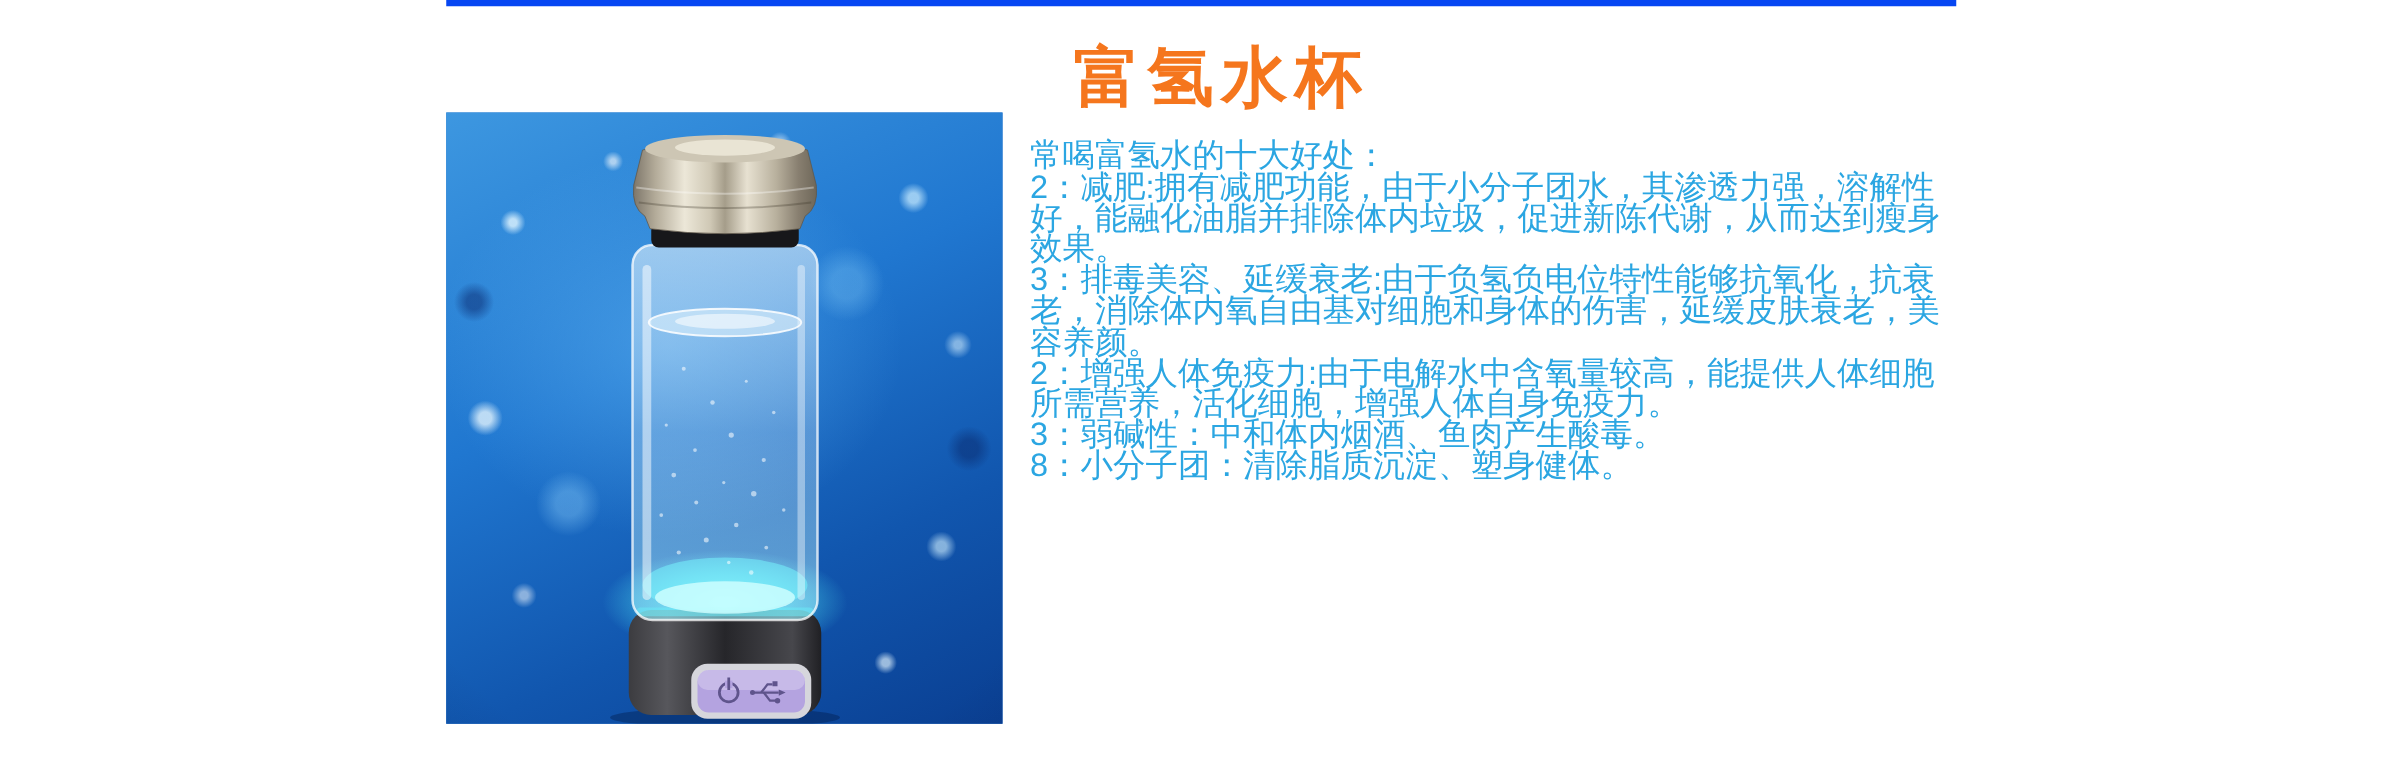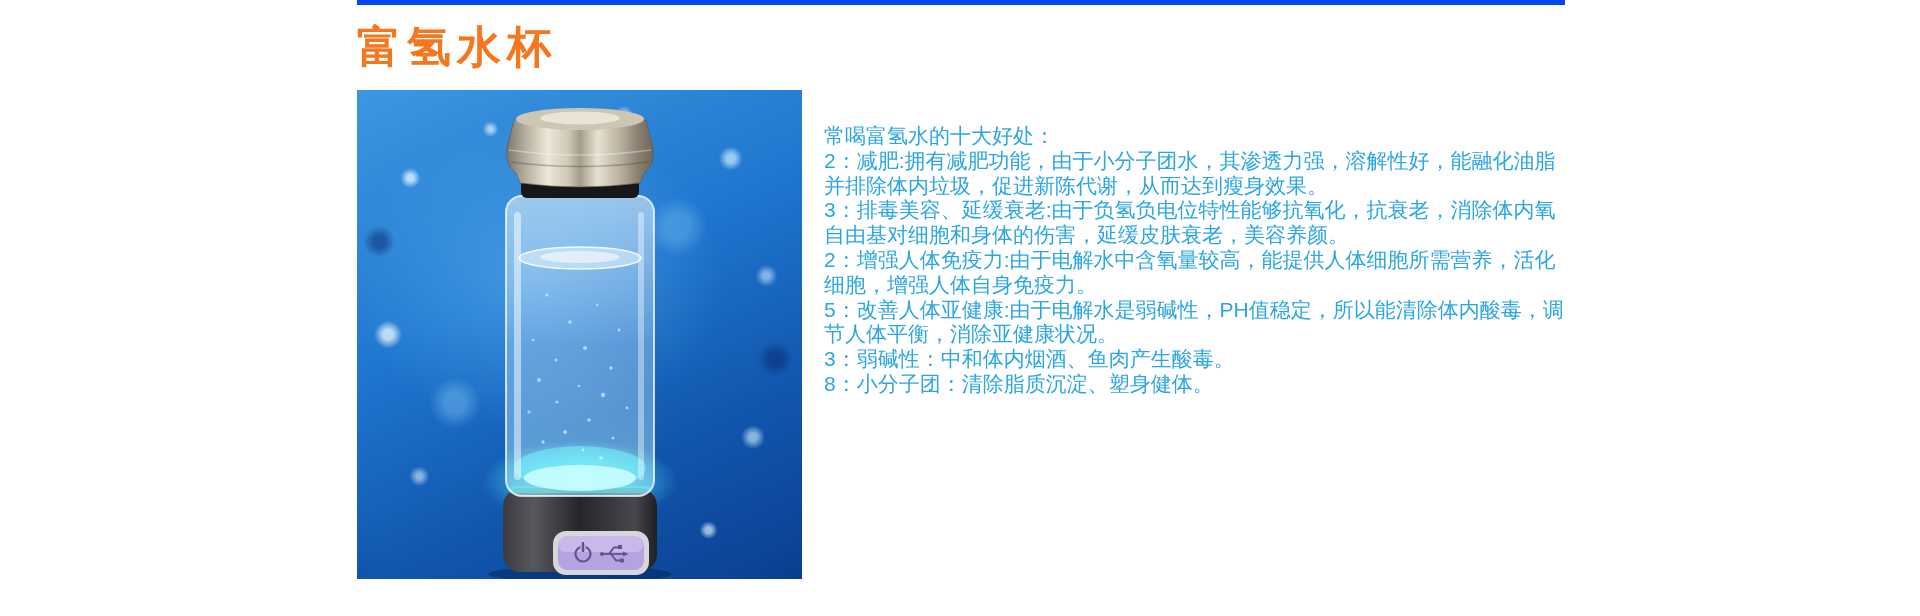--- a/index.html
+++ b/index.html
@@ -6,22 +6,22 @@
   html,body{margin:0;padding:0;}
   body{
     width:1920px;height:616px;position:relative;background:#ffffff;
     font-family:"Liberation Sans",sans-serif;overflow:hidden;
   }
   .accent-bar{
     position:absolute;left:357px;top:0;width:1208px;height:5px;
     background:var(--accent,#0646f2);
   }
   .page-title{
-    position:absolute;left:357px;top:14px;width:1208px;margin:0;
-    text-align:left;font-size:44px;line-height:66px;font-weight:bold;
+    position:absolute;left:357px;top:14px;width:1208px;margin:16px;
+    text-align:center;font-size:53px;line-height:66px;font-weight:bold;
     letter-spacing:6px;color:var(--title-orange,#f5761d);white-space:nowrap;
   }
   .photo{
     position:absolute;left:357px;top:90px;width:445px;height:489px;overflow:hidden;
     background-color:#1f6fc9;
     background-image:
       radial-gradient(circle at 12% 18%, rgba(225,245,255,.8) 0 3px, rgba(225,245,255,0) 10px),
       radial-gradient(circle at 30% 8%,  rgba(255,255,255,.6) 0 2px, rgba(255,255,255,0) 8px),
       radial-gradient(circle at 84% 14%, rgba(205,238,255,.7) 0 4px, rgba(205,238,255,0) 12px),
       radial-gradient(circle at 92% 38%, rgba(218,242,255,.55) 0 3px, rgba(218,242,255,0) 11px),
@@ -34,22 +34,22 @@
       radial-gradient(circle at 5% 31%,  rgba(10,40,110,.5) 0 6px, rgba(10,40,110,0) 16px),
       radial-gradient(circle at 94% 55%, rgba(8,35,100,.45) 0 7px, rgba(8,35,100,0) 18px),
       radial-gradient(circle at 22% 64%, rgba(150,215,255,.35) 0 10px, rgba(150,215,255,0) 26px),
       radial-gradient(circle at 72% 28%, rgba(140,210,250,.3) 0 12px, rgba(140,210,250,0) 30px),
       radial-gradient(ellipse 60% 45% at 40% 38%, rgba(92,176,240,.55), rgba(92,176,240,0) 70%),
       radial-gradient(ellipse 120% 120% at 50% 45%, rgba(0,0,0,0) 55%, rgba(4,25,70,.38) 100%),
       linear-gradient(155deg, #3d97e0 0%, #2077d0 40%, #1156ae 72%, #0a3f92 100%);
   }
   .photo svg{display:block;width:445px;height:489px;}
   .benefits{
-    position:absolute;left:824px;top:124px;width:741px;
-    color:var(--body-blue,#2ba6e2);font-size:21px;line-height:24.8px;
+    position:absolute;left:824px;top:112px;width:741px;
+    color:var(--body-blue,#2ba6e2);font-size:26px;line-height:24.8px;
   }
   .benefits p{margin:0;padding:0;}
 </style>
 </head>
 <body>
 
 <div class="accent-bar"></div>
 
 <h1 class="page-title">富氢水杯</h1>
 
@@ -166,16 +166,15 @@
       </g>
     </g>
   </svg>
 </div>
 
 <div class="benefits">
   <p>常喝富氢水的十大好处：</p>
   <p>2：减肥:拥有减肥功能，由于小分子团水，其渗透力强，溶解性好，能融化油脂并排除体内垃圾，促进新陈代谢，从而达到瘦身效果。</p>
   <p>3：排毒美容、延缓衰老:由于负氢负电位特性能够抗氧化，抗衰老，消除体内氧自由基对细胞和身体的伤害，延缓皮肤衰老，美容养颜。</p>
   <p>2：增强人体免疫力:由于电解水中含氧量较高，能提供人体细胞所需营养，活化细胞，增强人体自身免疫力。</p>
-  <p>5：改善人体亚健康:由于电解水是弱碱性，PH值稳定，所以能清除体内酸毒，调节人体平衡，消除亚健康状况。</p>
   <p>3：弱碱性：中和体内烟酒、鱼肉产生酸毒。</p>
   <p>8：小分子团：清除脂质沉淀、塑身健体。</p>
 </div>
 
 </body></html>

